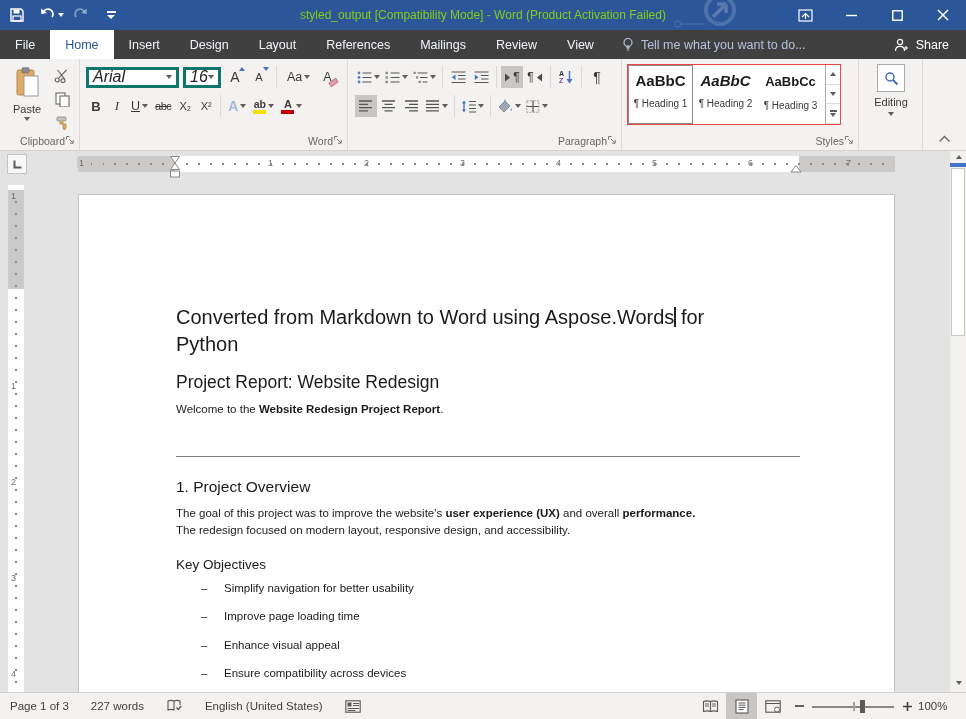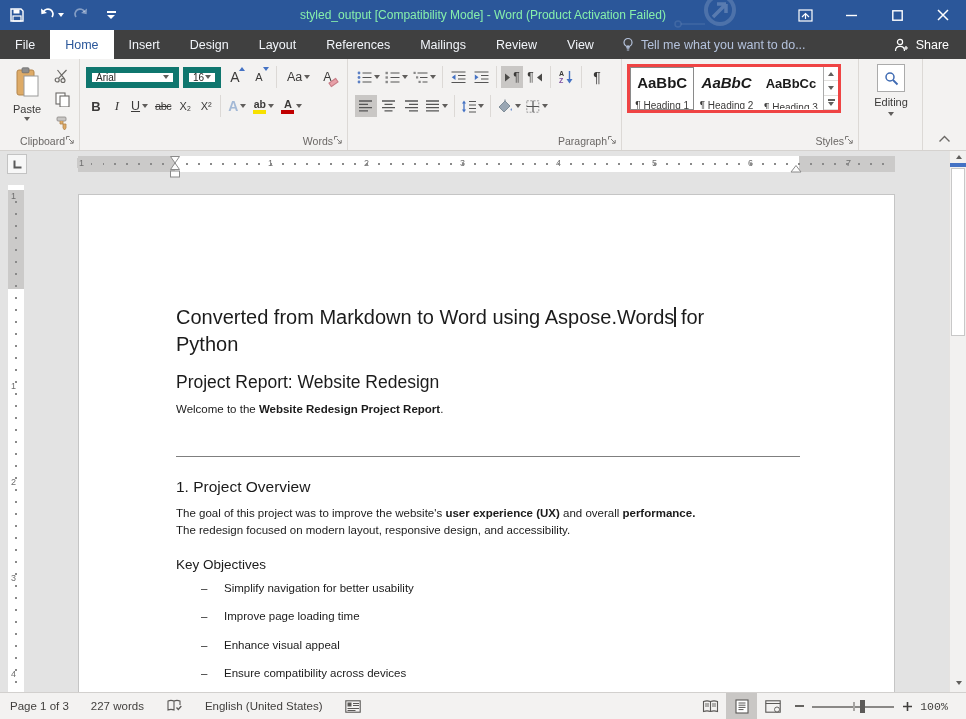--- a/index.html
+++ b/index.html
@@ -11,21 +11,21 @@
   }
   
   .titlebar { position:absolute; left:0; top:0; width:966px; height:30px; background:#2b579a; color:#fff; z-index:20; }
   .qat { position:absolute; left:0; top:0; height:30px; display:flex; align-items:center; gap:0; }
   .qbtn { width:34px; height:30px; display:flex; align-items:center; justify-content:center; }
   .qbtn.narrow { width:26px; }
   .qcaret { width:0; height:0; border-left:3px solid transparent; border-right:3px solid transparent; border-top:4px solid #fff; margin-left:3px; }
   .qmore { display:flex; flex-direction:column; align-items:center; gap:2px; }
   .qmore .bar { width:9px; height:2px; background:#fff; }
   .qmore .car { width:0; height:0; border-left:4px solid transparent; border-right:4px solid transparent; border-top:4px solid #fff; }
-  .title-text { position:absolute; left:50%; top:0; transform:translateX(-50%); height:30px; line-height:30px; font-size:12px; white-space:nowrap; color:#86efac; }
+  .title-text { position:absolute; left:50%; top:0; transform:translateX(-50%); height:30px; line-height:30px; font-size:12px; white-space:nowrap; color:#84cc16; }
   .deco { position:absolute; pointer-events:none; }
   .winbtns { position:absolute; right:0; top:0; height:30px; display:flex; }
   .winbtn { width:46px; height:30px; display:flex; align-items:center; justify-content:center; }
   
   .tabrow { position:absolute; left:0; top:30px; width:966px; height:29px; background:#404040; display:flex; align-items:stretch; color:#f2f5fa; font-size:12.5px; z-index:19; }
   .tab { padding:0 15px; display:flex; align-items:center; cursor:default; white-space:nowrap; }
   .tab.active { background:#fff; color:#2b579a; }
   .tellme { display:flex; align-items:center; gap:7px; margin-left:13px; color:#b4c2dc; white-space:nowrap; }
   .share-btn { margin-left:auto; display:flex; align-items:center; gap:7px; padding:0 17px; color:#fff; }
   
@@ -38,21 +38,21 @@
   
   .g-clip { width:80px; }
   .paste-btn { position:absolute; left:5px; top:5px; width:44px; height:70px; display:flex; flex-direction:column; align-items:center; gap:2px; padding-top:3px; }
   .paste-btn .plabel { font-size:11px; color:#3b3a39; margin-top:2px; }
   .clipcol { position:absolute; left:52px; top:8px; display:flex; flex-direction:column; gap:7px; align-items:center; }
   .clipcol > div { width:20px; height:17px; display:flex; align-items:center; justify-content:center; }
   
   .g-font { width:268px; }
   .frow1 { position:absolute; left:6px; top:7px; display:flex; align-items:center; gap:4px; height:22px; }
   .frow2 { position:absolute; left:6px; top:35px; display:flex; align-items:center; gap:1px; height:24px; }
-  .combo { background:#fff; border:6px solid #0f766e; height:21px; display:flex; align-items:center; font-size:10px; color:#252423; padding:0 4px; }
+  .combo { background:#fff; border:3px solid #0f766e; height:21px; display:flex; align-items:center; font-size:16px; color:#252423; padding:0 4px;font-style:italic; }
   .combo .caret { margin-left:auto; }
   .rbtn { min-width:20px; height:22px; padding:0 3px; display:flex; align-items:center; justify-content:center; gap:2px; font-size:12.5px; color:#3b3a39; position:relative; }
   .b-bold { font-weight:bold; font-size:13px; }
   .b-italic { font-style:italic; font-family:"Liberation Serif",serif; font-size:13px; }
   .b-und { text-decoration:underline; font-size:12.5px; }
   .b-strike { text-decoration:line-through; font-size:11px; letter-spacing:-.5px; }
   .b-sub, .b-sup { font-size:11px; }
   .stack { display:flex; flex-direction:column; align-items:center; line-height:10px; }
   .cbar { width:13px; height:4px; margin-top:1px; }
   .growmark { position:absolute; top:1px; right:0; width:0; height:0; border-left:3px solid transparent; border-right:3px solid transparent; }
@@ -64,21 +64,21 @@
   .prow1 { position:absolute; left:7px; top:7px; display:flex; align-items:center; gap:1px; height:22px; }
   .prow2 { position:absolute; left:7px; top:35px; display:flex; align-items:center; gap:1px; height:24px; }
   .pbtn { height:22px; min-width:22px; padding:0 2px; display:flex; align-items:center; justify-content:center; gap:2px; color:#3b3a39; }
   .pbtn.active { background:#c9c7c5; }
   .ltrtxt { font-size:12px; }
   .sortAZ { display:flex; flex-direction:column; font-size:7px; line-height:7px; font-weight:bold; color:#3b3a39; }
   .sortAZ .a { color:#3b3a39; } .sortAZ .z { color:#7b4fa0; }
   .pilcrow { font-size:14px; color:#3b3a39; }
   
   .g-styles { width:237px; }
-  .gallery { position:absolute; left:5px; top:5px; width:214px; height:49px; background:#fff; border:3px solid #ef4444; display:flex; }
+  .gallery { position:absolute; left:5px; top:5px; width:214px; height:61px; background:#fff; border:1px solid #ef4444; display:flex; }
   .scell { width:65px; padding-top:5px; text-align:center; overflow:hidden; border:1px solid transparent; }
   .scell.sel { border-color:#8a8a8a; background:#fff; }
   .sprev { font-size:15px; color:#1a1a1a; line-height:20px; white-space:nowrap; font-weight:bold; }
   .sprev.h2 { font-style:italic; }
   .sprev.h3 { font-weight:600; font-size:13px; }
   .sname { font-size:10px; color:#3b3a39; margin-top:7px; white-space:nowrap; }
   .gscroll { width:15px; margin-left:auto; border-left:1px solid #ababab; display:flex; flex-direction:column; }
   .gsbtn { flex:1; display:flex; align-items:center; justify-content:center; border-bottom:1px solid #e0dedc; }
   .tri-up-s { width:0;height:0;border-left:3px solid transparent;border-right:3px solid transparent;border-bottom:4px solid #605e5c; }
   .tri-dn-s { width:0;height:0;border-left:3px solid transparent;border-right:3px solid transparent;border-top:4px solid #605e5c; }
@@ -133,21 +133,21 @@
   .sitem { margin-left:22px; display:flex; align-items:center; white-space:nowrap; }
   .sitem.first { margin-left:10px; }
   .sright { margin-left:auto; display:flex; align-items:center; height:27px; }
   .viewbtn { width:31px; height:26px; display:flex; align-items:center; justify-content:center; }
   .viewbtn.active { background:#c9c7c5; }
   .zbtn { width:22px; height:26px; display:flex; align-items:center; justify-content:center; font-size:14px; color:#413f3d; }
   .slider { position:relative; width:86px; height:26px; }
   .slider .track { position:absolute; left:2px; right:2px; top:13px; height:1.5px; background:#8a8886; }
   .slider .notch { position:absolute; left:50%; top:9px; width:1.5px; height:9px; background:#a8a6a4; }
   .slider .thumb { position:absolute; left:58%; top:7px; width:5px; height:13px; background:#5c5a58; }
-  .zpct { width:48px; text-align:center; padding-right:16px;font-family:Liberation Mono, monospace; }
+  .zpct { width:48px; text-align:left; padding-right:16px; }
 </style>
 </head>
 <body>
 
 <div class="titlebar">
   <svg class="deco" style="left:668px;top:-6px;" width="110" height="42" viewBox="0 0 110 42">
     <circle cx="52" cy="16" r="14" fill="none" stroke="rgba(255,255,255,0.16)" stroke-width="4"></circle>
     <path d="M45 23 L58 10 M58 10 h-9 M58 10 v9" fill="none" stroke="rgba(255,255,255,0.22)" stroke-width="3.5"></path>
     <circle cx="10" cy="30" r="3" fill="none" stroke="rgba(255,255,255,0.10)" stroke-width="1.5"></circle>
     <path d="M13 30 h24" stroke="rgba(255,255,255,0.10)" stroke-width="1.5"></path>
@@ -326,21 +326,21 @@
         <span class="caret"></span>
       </div>
       <div class="rbtn">
         <span class="stack">
             <span style="font-size:11px;font-weight:bold">A</span>
             <span class="cbar" style="background:#c00000"></span>
           </span>
         <span class="caret"></span>
       </div>
     </div>
-    <span class="glabel">Words</span>
+    <span class="glabel">Word</span>
     <svg class="launcher" viewBox="0 0 10 10">
         <path d="M1.5 1.5 h3 M1.5 1.5 v3" stroke="#7a7876" fill="none"></path>
         <path d="M4 4 L8 8 M8.2 5 v3.2 h-3.2" stroke="#7a7876" fill="none"></path>
       </svg>
   </div>
 
   <div class="rgroup g-para">
     <div class="prow1">
       <div class="pbtn">
         <svg width="15" height="13" viewBox="0 0 15 13">

